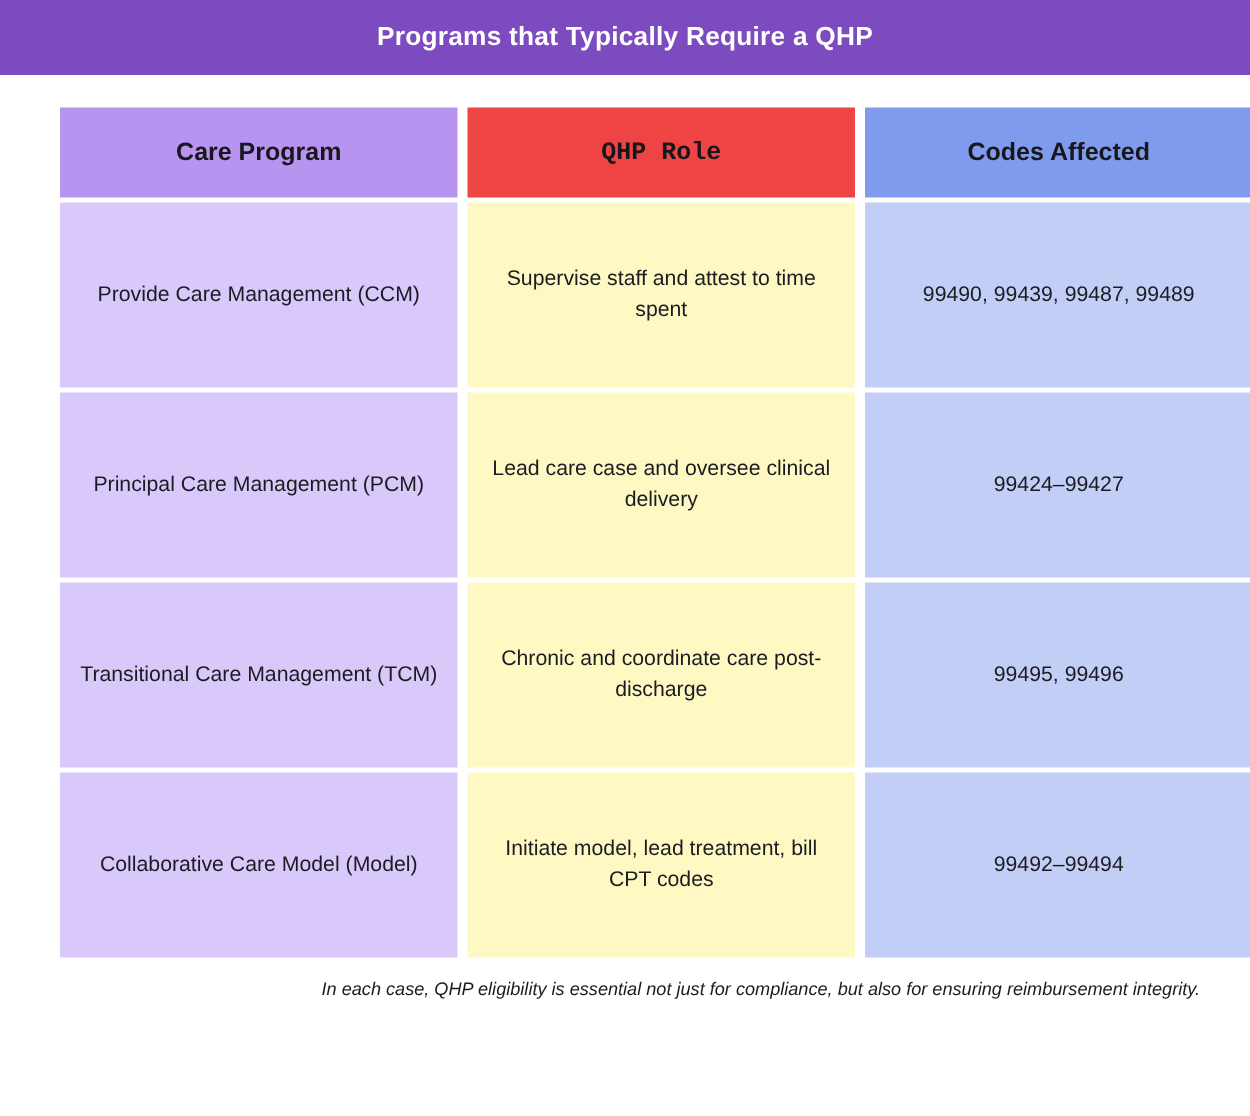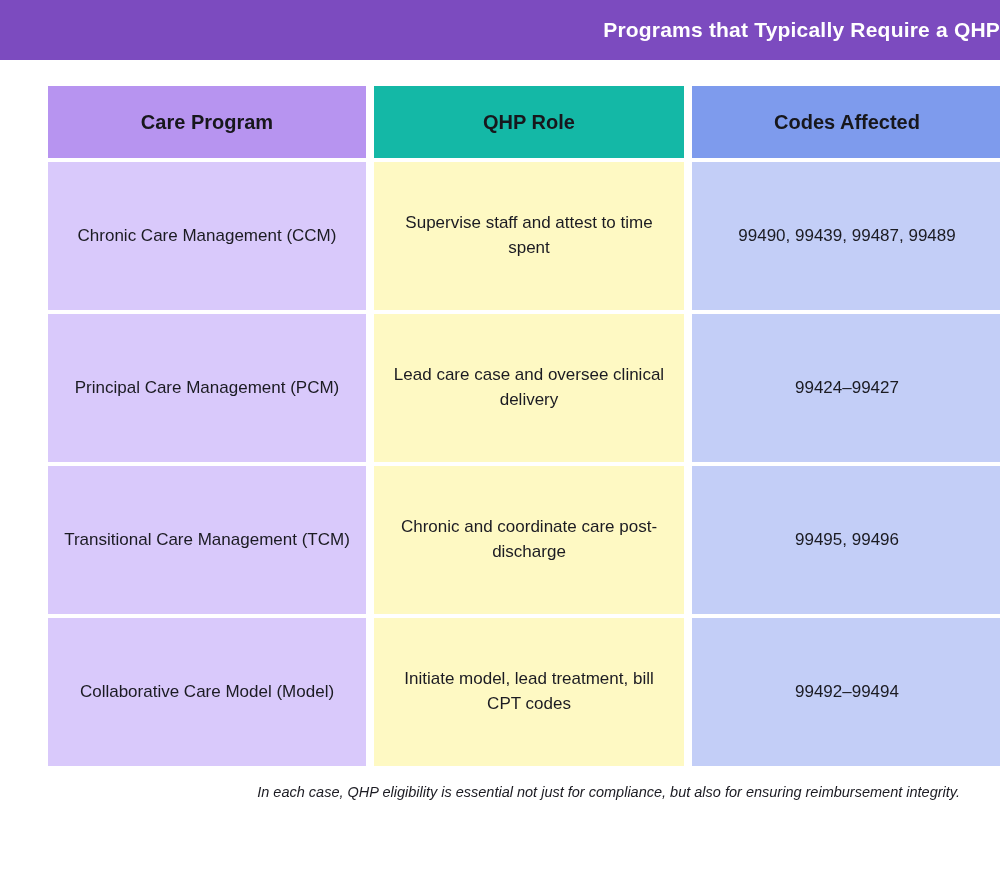--- a/index.html
+++ b/index.html
@@ -17,21 +17,21 @@
     position: relative;
     width: 1000px;
     height: 893px;
     box-sizing: border-box;
   }
   .title-bar {
     height: 60px;
     background: #7c4bbf;
     display: flex;
     align-items: center;
-    justify-content: flex-end;
+    justify-content: center;
   }
   .title-bar .title {
     color: #ffffff;
     font-size: 21px;
     font-weight: bold;
     letter-spacing: 0.2px;
   }
   .table-wrap {
     padding: 22px 40px 0 40px;
     box-sizing: border-box;
@@ -50,21 +50,21 @@
     height: 72px;
     font-size: 20px;
     font-weight: bold;
     color: #17171c;
     text-align: center;
     vertical-align: middle;
     padding: 0 10px;
     margin-top: 32px;
   }
   th.h1 { background: #b794f0; }
-  th.h2 { background: #14b8a6; }
+  th.h2 { background: #ef4444; font-family: Liberation Mono, monospace; }
   th.h3 { background: #7e9bed; }
 
   table.qhp td {
     height: 148px;
     font-size: 17px;
     color: #1b1b22;
     text-align: center;
     vertical-align: middle;
     padding: 0 14px;
     line-height: 1.45;
@@ -99,21 +99,21 @@
       </colgroup>
       <thead>
         <tr>
           <th class="h1">Care Program</th>
           <th class="h2">QHP Role</th>
           <th class="h3">Codes Affected</th>
         </tr>
       </thead>
       <tbody>
         <tr>
-          <td class="c1">Chronic Care Management (CCM)</td>
+          <td class="c1">Provide Care Management (CCM)</td>
           <td class="c2">Supervise staff and attest to time spent</td>
           <td class="c3">99490, 99439, 99487, 99489</td>
         </tr>
         <tr>
           <td class="c1">Principal Care Management (PCM)</td>
           <td class="c2">Lead care case and oversee clinical delivery</td>
           <td class="c3">99424–99427</td>
         </tr>
         <tr>
           <td class="c1">Transitional Care Management (TCM)</td>

